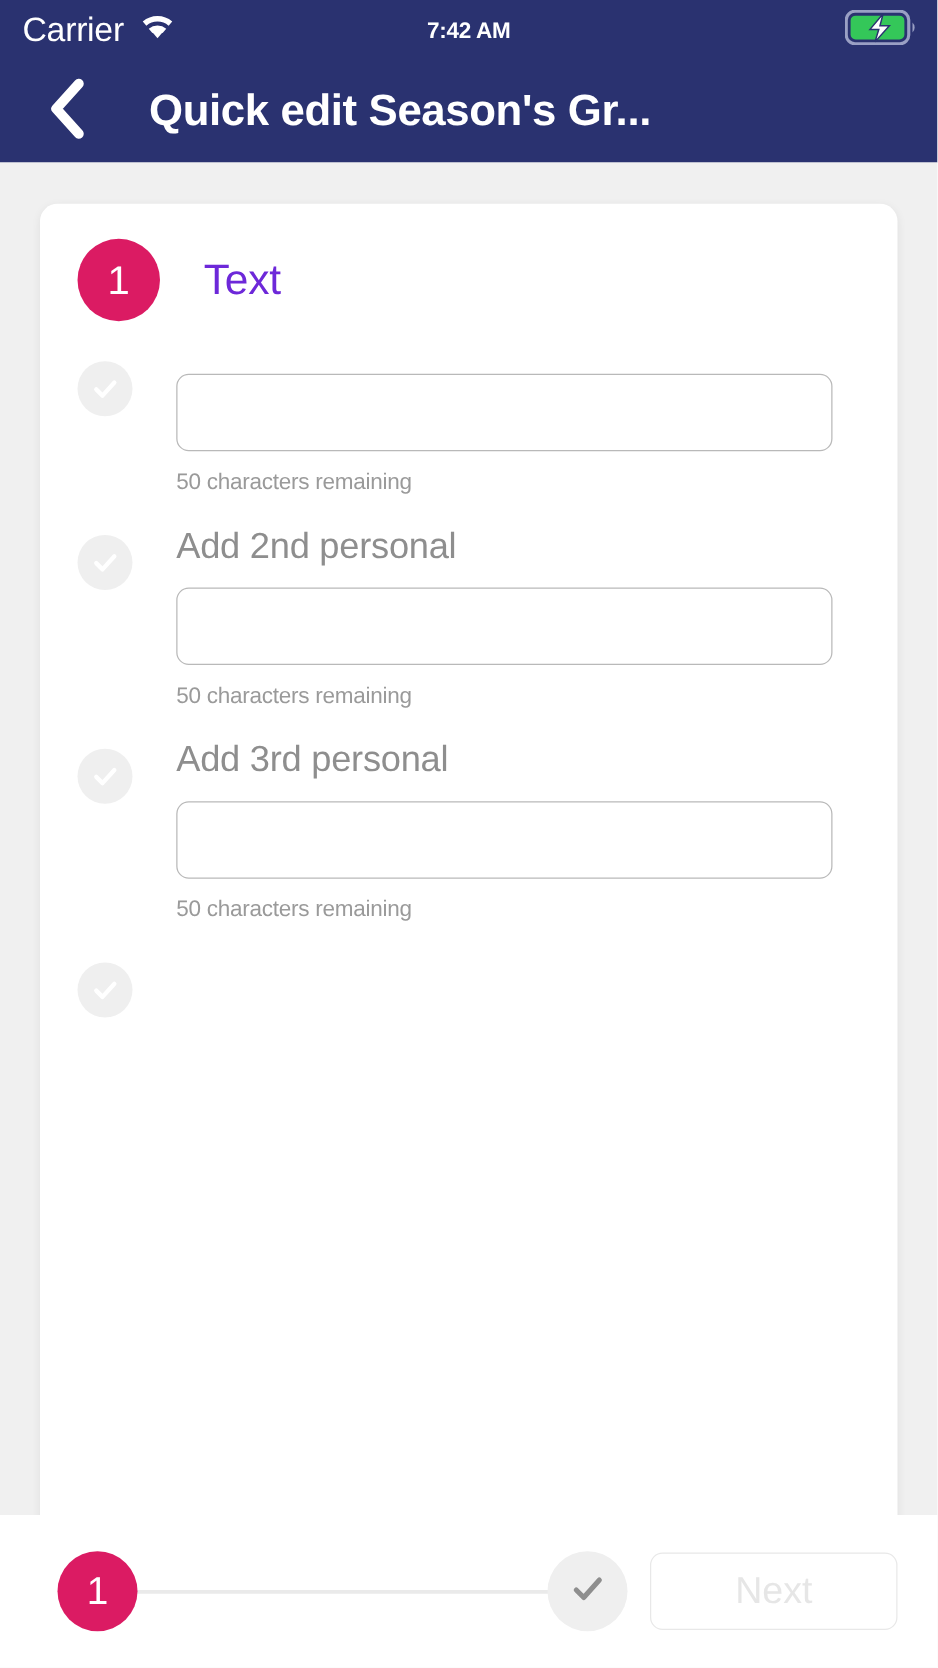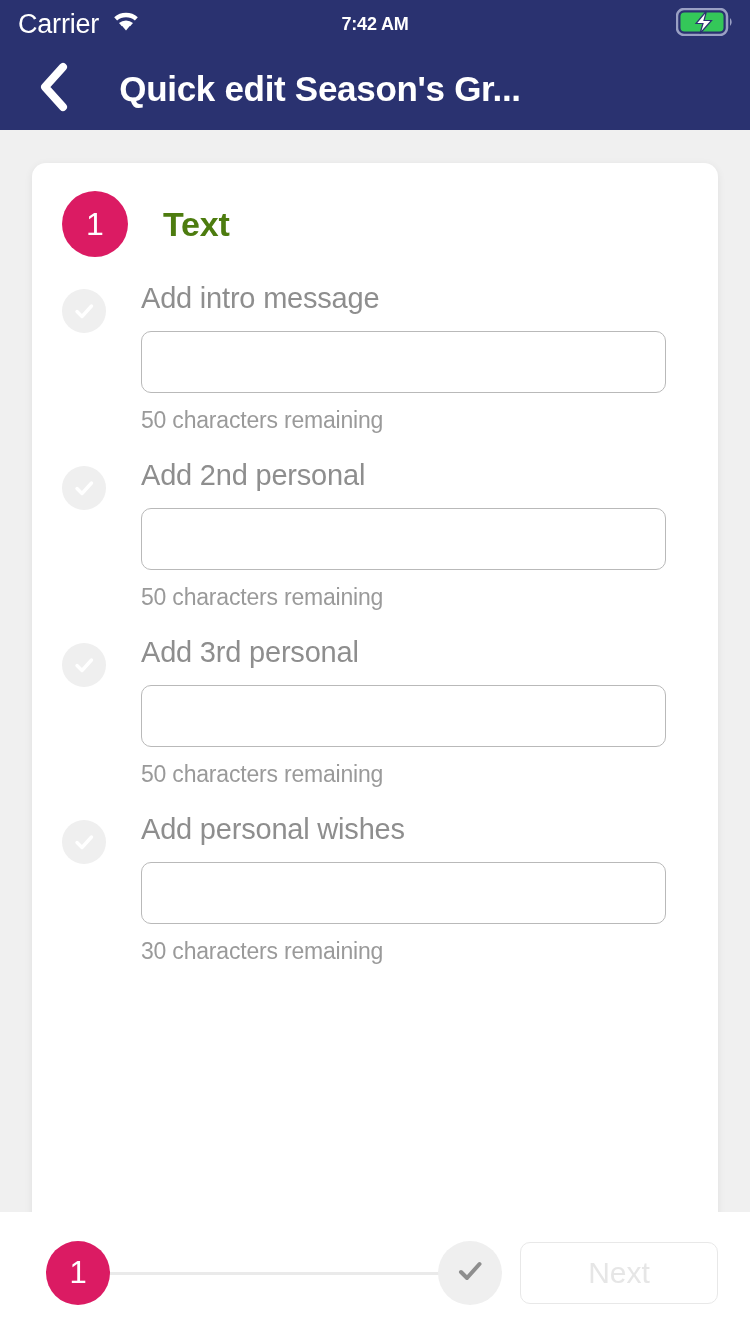--- a/index.html
+++ b/index.html
@@ -62,22 +62,22 @@
     padding:28px 0 0 30px;
   }
   .step-badge {
     width:66px; height:66px; border-radius:50%;
     background:#db1b63; color:#ffffff;
     display:flex; align-items:center; justify-content:center;
     font-size:32px; font-weight:500;
     flex:0 0 auto;
   }
   .step-title {
-    margin-left:35px; color:#4d7c0f;
-    font-size:34px; font-weight:700; letter-spacing:-0.2px;
+    margin-left:35px; color:#6d28d9;
+    font-size:34px; font-weight:400; letter-spacing:-0.2px;
   }
 
   
   .field-row { display:flex; align-items:flex-start; padding:0 0 0 30px; margin-top:26px; }
   .check-circle {
     width:44px; height:44px; border-radius:50%; background:#efefef;
     flex:0 0 auto; display:flex; align-items:center; justify-content:center;
     margin-top:6px;
   }
   .field-col { margin-left:35px; width:525px; }
@@ -85,21 +85,21 @@
     color:#8e8e8e; font-size:29px; letter-spacing:-0.2px; line-height:1.1;
   }
   .field-input {
     display:block; width:525px; height:62px; margin-top:16px;
     border:1px solid #b9b9b9; border-radius:10px;
     background:#ffffff; outline:none;
     font-family:"Liberation Sans", sans-serif; font-size:26px; color:#333;
     padding:0 16px;
   }
   .field-hint {
-    margin-top:14px; color:#9a9a9a; font-size:23px; letter-spacing:-0.2px;
+    margin-top:14px; color:#9a9a9a; font-size:18px; letter-spacing:-0.2px;
   }
 
   
   .bottombar {
     position:absolute; bottom:0; left:0; width:750px; height:122px;
     background:#ffffff; display:flex; align-items:center;
   }
   .progress-wrap {
     position:absolute; left:46px; display:flex; align-items:center;
   }
@@ -171,21 +171,20 @@
         <div class="step-title">Text</div>
       </div>
 
       <div class="field-row">
         <div class="check-circle">
           <svg width="26" height="26" viewBox="0 0 26 26">
             <path d="M6 13.5 L11 18.5 L20.5 8" fill="none" stroke="#ffffff" stroke-width="3.4" stroke-linecap="round" stroke-linejoin="round"></path>
           </svg>
         </div>
         <div class="field-col">
-          <div class="field-label">Add intro message</div>
           <input class="field-input" type="text" placeholder="" style="">
           <div class="field-hint">50 characters remaining</div>
         </div>
       </div>
 
       <div class="field-row">
         <div class="check-circle">
           <svg width="26" height="26" viewBox="0 0 26 26">
             <path d="M6 13.5 L11 18.5 L20.5 8" fill="none" stroke="#ffffff" stroke-width="3.4" stroke-linecap="round" stroke-linejoin="round"></path>
           </svg>
@@ -209,25 +208,20 @@
           <div class="field-hint">50 characters remaining</div>
         </div>
       </div>
 
 
       <div class="field-row">
         <div class="check-circle">
           <svg width="26" height="26" viewBox="0 0 26 26">
             <path d="M6 13.5 L11 18.5 L20.5 8" fill="none" stroke="#ffffff" stroke-width="3.4" stroke-linecap="round" stroke-linejoin="round"></path>
           </svg>
-        </div>
-        <div class="field-col">
-          <div class="field-label">Add personal wishes</div>
-          <input class="field-input" type="text" placeholder="" style="">
-          <div class="field-hint">30 characters remaining</div>
         </div>
       </div>
 
 
     </div>
   </div>
 
   <div class="bottombar">
     <div class="progress-wrap">
       <div class="prog-badge">1</div>

